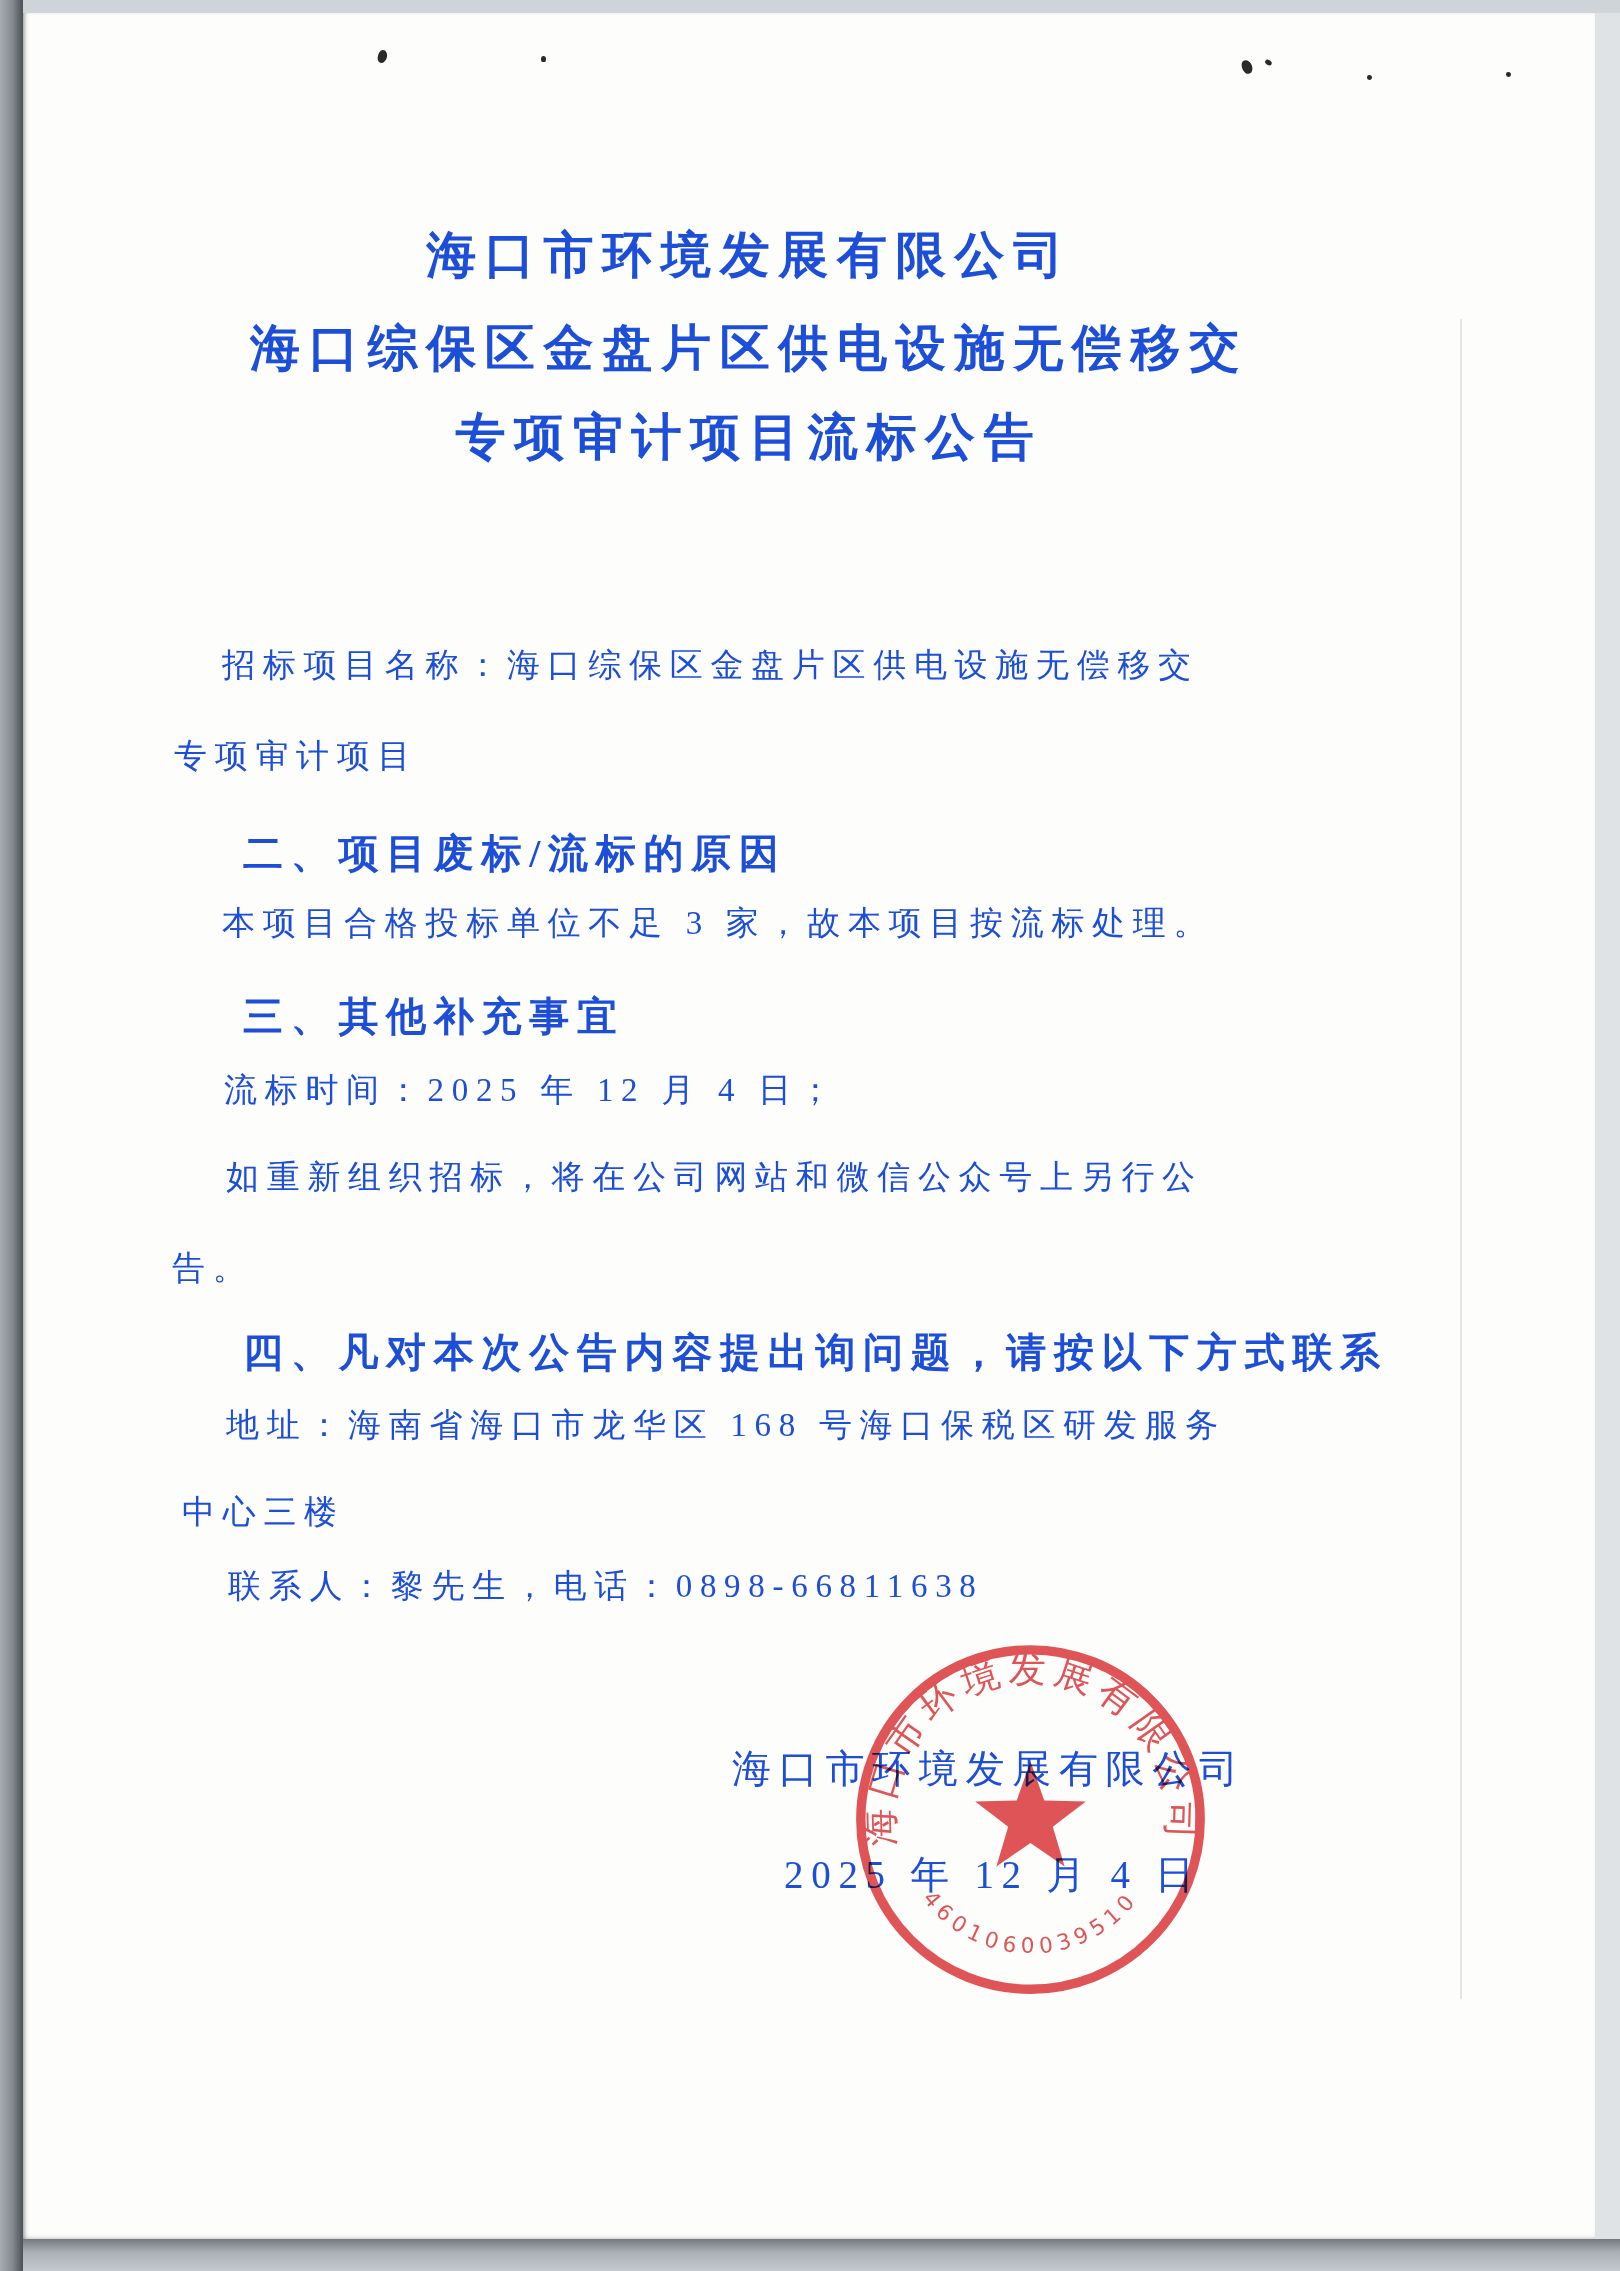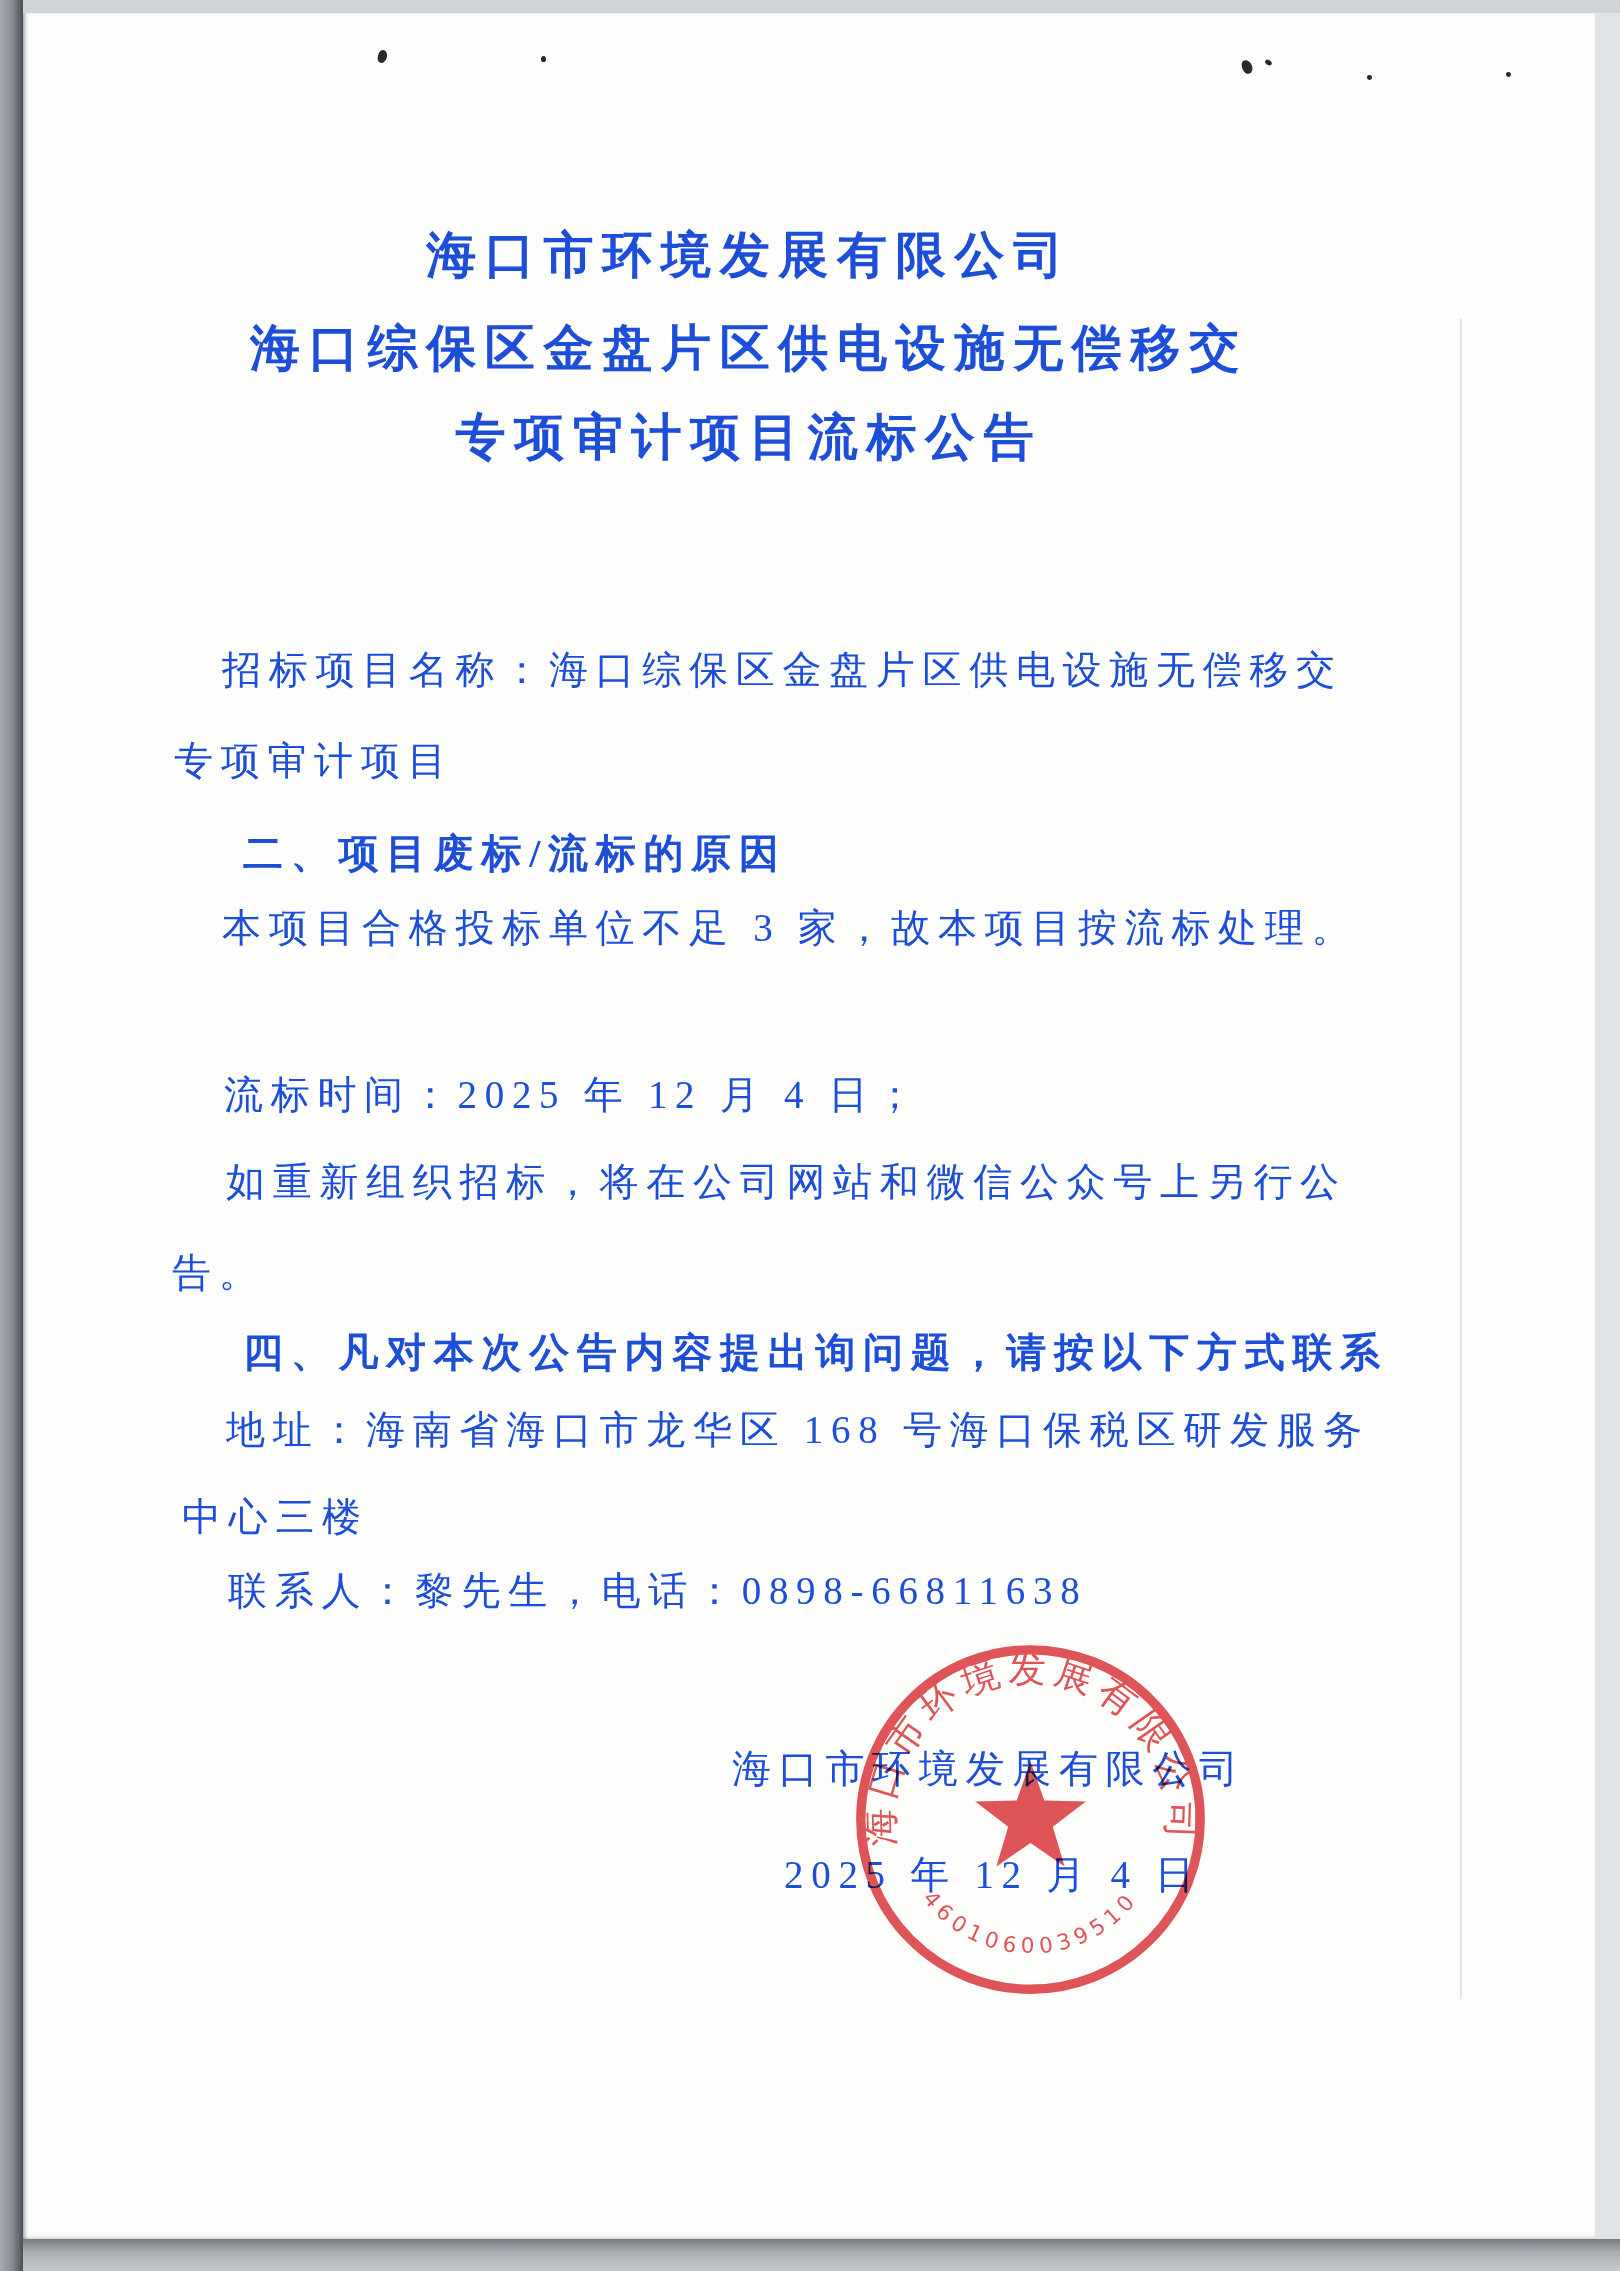--- a/index.html
+++ b/index.html
@@ -18,21 +18,21 @@
   .edge-bottom{left:0;bottom:0;width:100%;height:33px;background:linear-gradient(180deg,#74797e 0%,#aab0b5 40%,#c6cbd0 100%);}
   
   .page{
     position:absolute;left:23px;top:12.6px;right:25px;bottom:33px;
     background:#fdfdfc;
     box-shadow:inset 3.9px 0 5.8px -2.9px rgba(40,42,45,.55), inset 0 -2.9px 4.8px -2.9px rgba(80,84,88,.35);
   }
   .content{position:absolute;inset:0;color:#1d4ed8;}
   .line{position:absolute;white-space:nowrap;letter-spacing:7.7px;}
   .title-line{left:0;width:1498px;text-align:center;font-size:50px;font-weight:600;letter-spacing:8.7px;}
-  .body-line{font-size:39px;}
+  .body-line{font-size:33px;}
   .heading{font-weight:700;font-size:40px;}
   .sig-line{font-size:39px;}
   
   .fold-line{position:absolute;left:1460px;top:319px;width:1.9px;height:1680px;background:rgba(185,170,172,.30);}
   .speck{position:absolute;background:#2a2a2a;border-radius:45% 55% 50% 50%;}
   
   .stamp{
     position:absolute;left:843px;top:1632px;width:375px;height:375px;
     mix-blend-mode:multiply;opacity:.88;
   }
@@ -60,20 +60,21 @@
   <div class="line title-line" style="top:222px;">海口市环境发展有限公司</div>
   <div class="line title-line" style="top:315px;">海口综保区金盘片区供电设施无偿移交</div>
   <div class="line title-line" style="top:404px;">专项审计项目流标公告</div>
 
   <div class="line body-line" style="left:222px;top:643px;">招标项目名称：海口综保区金盘片区供电设施无偿移交</div>
   <div class="line body-line" style="left:174px;top:734px;">专项审计项目</div>
 
   <div class="line body-line heading" style="left:243px;top:826px;">二、项目废标/流标的原因</div>
   <div class="line body-line" style="left:222px;top:901px;">本项目合格投标单位不足 3 家，故本项目按流标处理。</div>
 
+  <div class="line body-line heading" style="left:243px;top:989px;">三、其他补充事宜</div>
   <div class="line body-line" style="left:224px;top:1068px;">流标时间：2025 年 12 月 4 日；</div>
   <div class="line body-line" style="left:226px;top:1155px;">如重新组织招标，将在公司网站和微信公众号上另行公</div>
   <div class="line body-line" style="left:172px;top:1246px;">告。</div>
 
   <div class="line body-line heading" style="left:243px;top:1325px;">四、凡对本次公告内容提出询问题，请按以下方式联系</div>
   <div class="line body-line" style="left:226px;top:1403px;">地址：海南省海口市龙华区 168 号海口保税区研发服务</div>
   <div class="line body-line" style="left:182px;top:1490px;">中心三楼</div>
   <div class="line body-line" style="left:228px;top:1564px;">联系人：黎先生，电话：0898-66811638</div>
 
   <div class="line sig-line" style="left:732px;top:1742px;">海口市环境发展有限公司</div>

